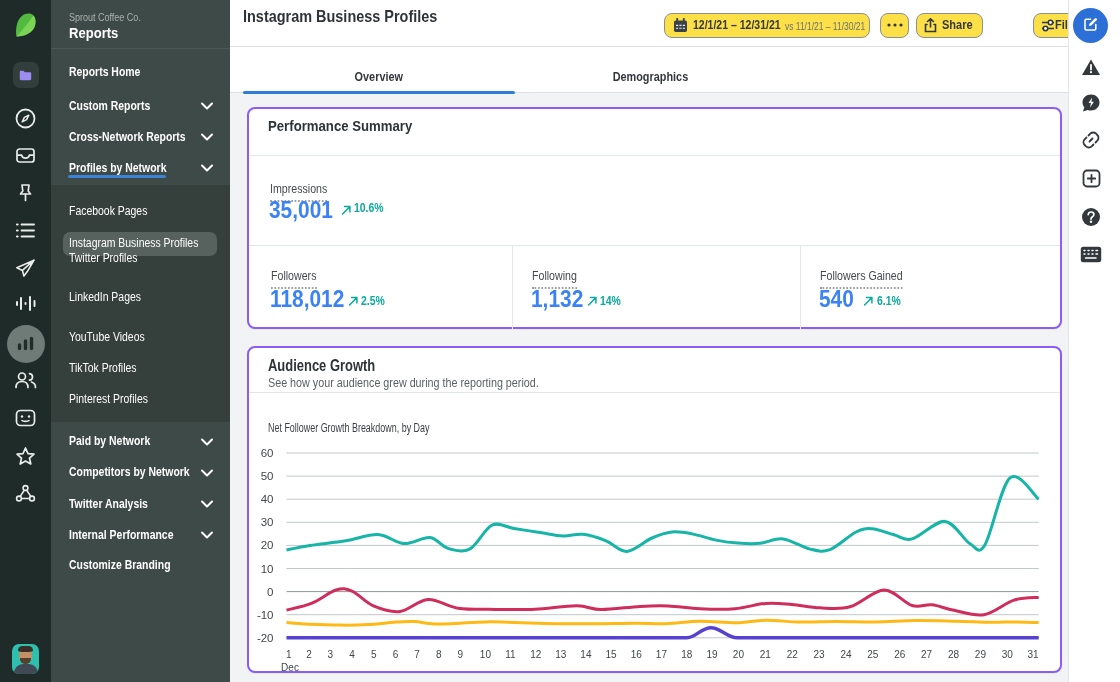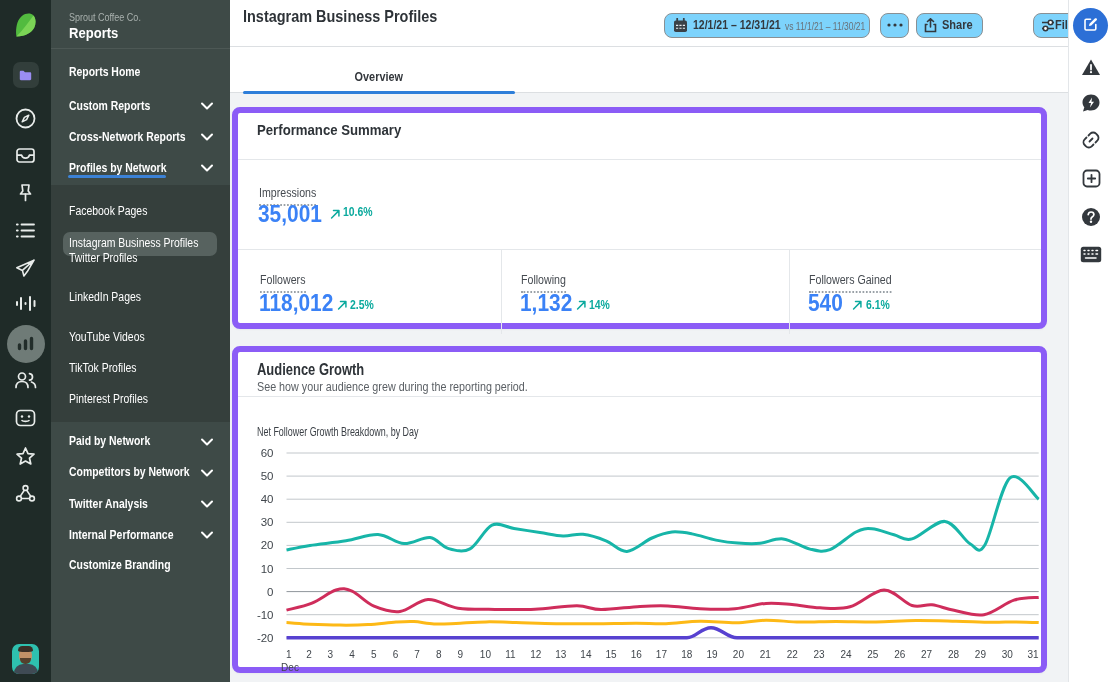--- a/index.html
+++ b/index.html
@@ -12,22 +12,22 @@
 .ni>span{transform:scaleX(0.87)}
 .b{font-weight:bold}
 .pill{position:absolute;left:63px;top:231.5px;width:154px;height:24px;background:#57625f;border-radius:7px}
 .blueline{position:absolute;left:68px;top:175px;width:98px;height:2.5px;background:#3c82d6;border-radius:2px}
 #main{position:absolute;left:230px;top:0;width:838px;height:682px;background:#f1f3f5}
 #mainhead{position:absolute;left:0;top:0;width:838px;height:47px;background:#fff;border-bottom:1px solid #dcdfe2}
 #tabbar{position:absolute;left:0;top:47px;width:838px;height:46px;background:#fff;border-bottom:1px solid #dcdfe2}
 .tab{position:absolute;top:0;width:271.5px;height:46px;display:flex;align-items:center;justify-content:center;padding-top:13px;font-size:12.5px;font-weight:bold;color:#33373c}
 .tab>span{transform:scaleX(0.87);transform-origin:50% 50%}
 #tabline{position:absolute;left:13px;top:43.5px;width:271.5px;height:3px;background:#2d7ed9;border-radius:2px}
-.btn{position:absolute;top:12.5px;height:25px;background:#7dd3fc;border:1.5px solid #899094;border-radius:8px;display:flex;align-items:center;justify-content:center;color:#33383d;white-space:nowrap}
-.card{position:absolute;left:2px;width:814.5px;background:#fff;border:6px solid #8b5cf6;border-radius:8px;box-shadow:0 1px 2px rgba(30,40,50,0.04)}
+.btn{position:absolute;top:12.5px;height:25px;background:#fde047;border:1.5px solid #899094;border-radius:8px;display:flex;align-items:center;justify-content:center;color:#33383d;white-space:nowrap}
+.card{position:absolute;left:17px;width:814.5px;background:#fff;border:2px solid #8b5cf6;border-radius:8px;box-shadow:0 1px 2px rgba(30,40,50,0.04)}
 .cdiv{position:absolute;left:0;width:100%;height:1px;background:#e4e7ea}
 .mlabel{position:absolute;font-size:12.5px;color:#454a50;line-height:1;white-space:nowrap}
 .mlabel>span{transform:scaleX(0.85);border-bottom:2px dotted #9aa1a7;padding-bottom:5px}
 .mval{position:absolute;font-size:24px;font-weight:bold;color:#3b82f6;line-height:1;white-space:nowrap}
 .mval>span{transform:scaleX(0.87)}
 .pct{position:absolute;font-size:12px;font-weight:bold;color:#0caa9e;line-height:1}
 .pct>span{transform:scaleX(0.87)}
 .parr{position:absolute;width:10.5px;height:10.5px}
 #rrail{position:absolute;left:1068px;top:0;width:52px;height:682px;background:#fff;border-left:1px solid #e3e6e9}
 svg{display:block}
@@ -166,20 +166,23 @@
       <svg width="14" height="13" viewBox="0 0 14 13">
         <path d="M1 3.5 H13 M1 9.5 H13" stroke="#33383d" stroke-width="1.6"></path>
         <circle cx="9.5" cy="3.5" r="2.2" fill="#fff" stroke="#33383d" stroke-width="1.6"></circle>
         <circle cx="4.5" cy="9.5" r="2.2" fill="#fff" stroke="#33383d" stroke-width="1.6"></circle>
       </svg>
       <span class="sq" style="transform:scaleX(0.92)">Filters</span>
     </div>
 <div id="tabbar">
  <div class="tab" style="left:13px">
         <span>Overview</span>
+      </div>
+ <div class="tab" style="left:284.5px">
+        <span>Demographics</span>
       </div>
  <div id="tabline"></div>
 </div>
 
 <div class="card" style="top:107px;height:222px">
  <div class="abs" style="left:18.5px;top:9.3px;font-size:15.5px;font-weight:bold;color:#2e3338;line-height:1"><span class="sq" style="transform:scaleX(0.85)">Performance Summary</span></div>
  <div class="cdiv" style="top:46px"></div>
  <div class="cdiv" style="top:136px"></div>
  <div class="abs" style="left:262.5px;top:136px;width:1px;height:85px;background:#e4e7ea"></div>
  <div class="abs" style="left:550.5px;top:136px;width:1px;height:85px;background:#e4e7ea"></div>

